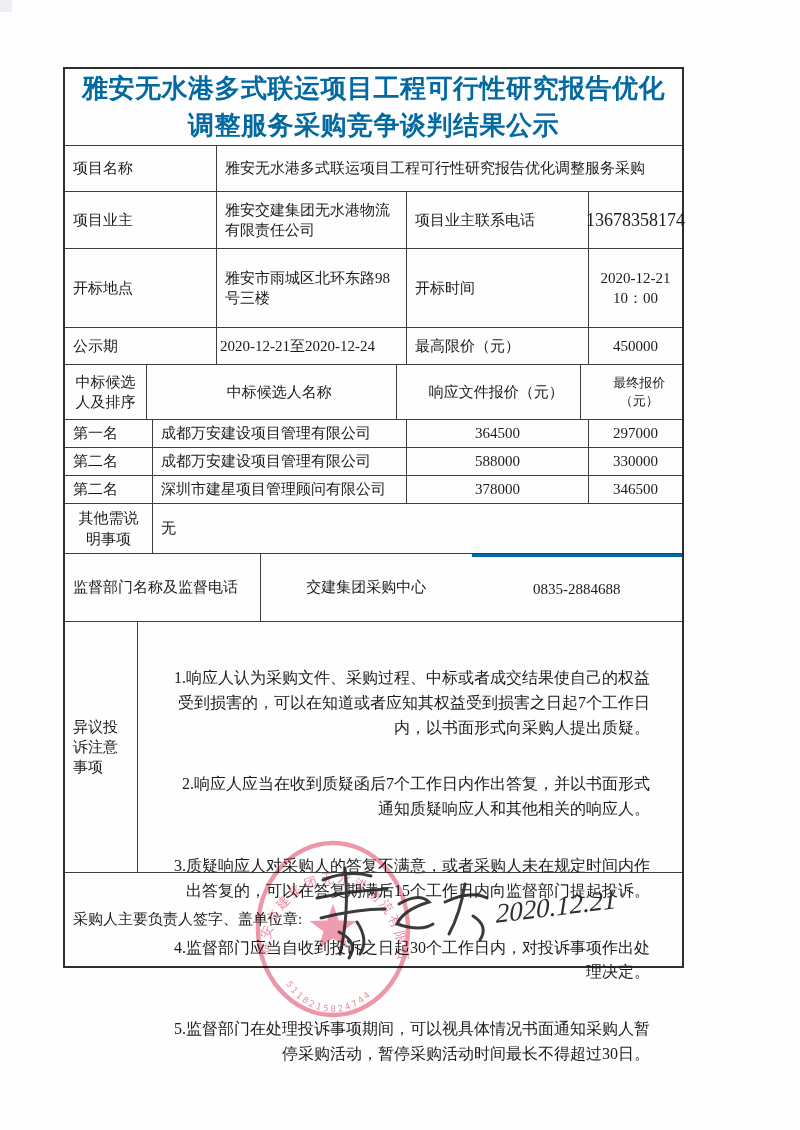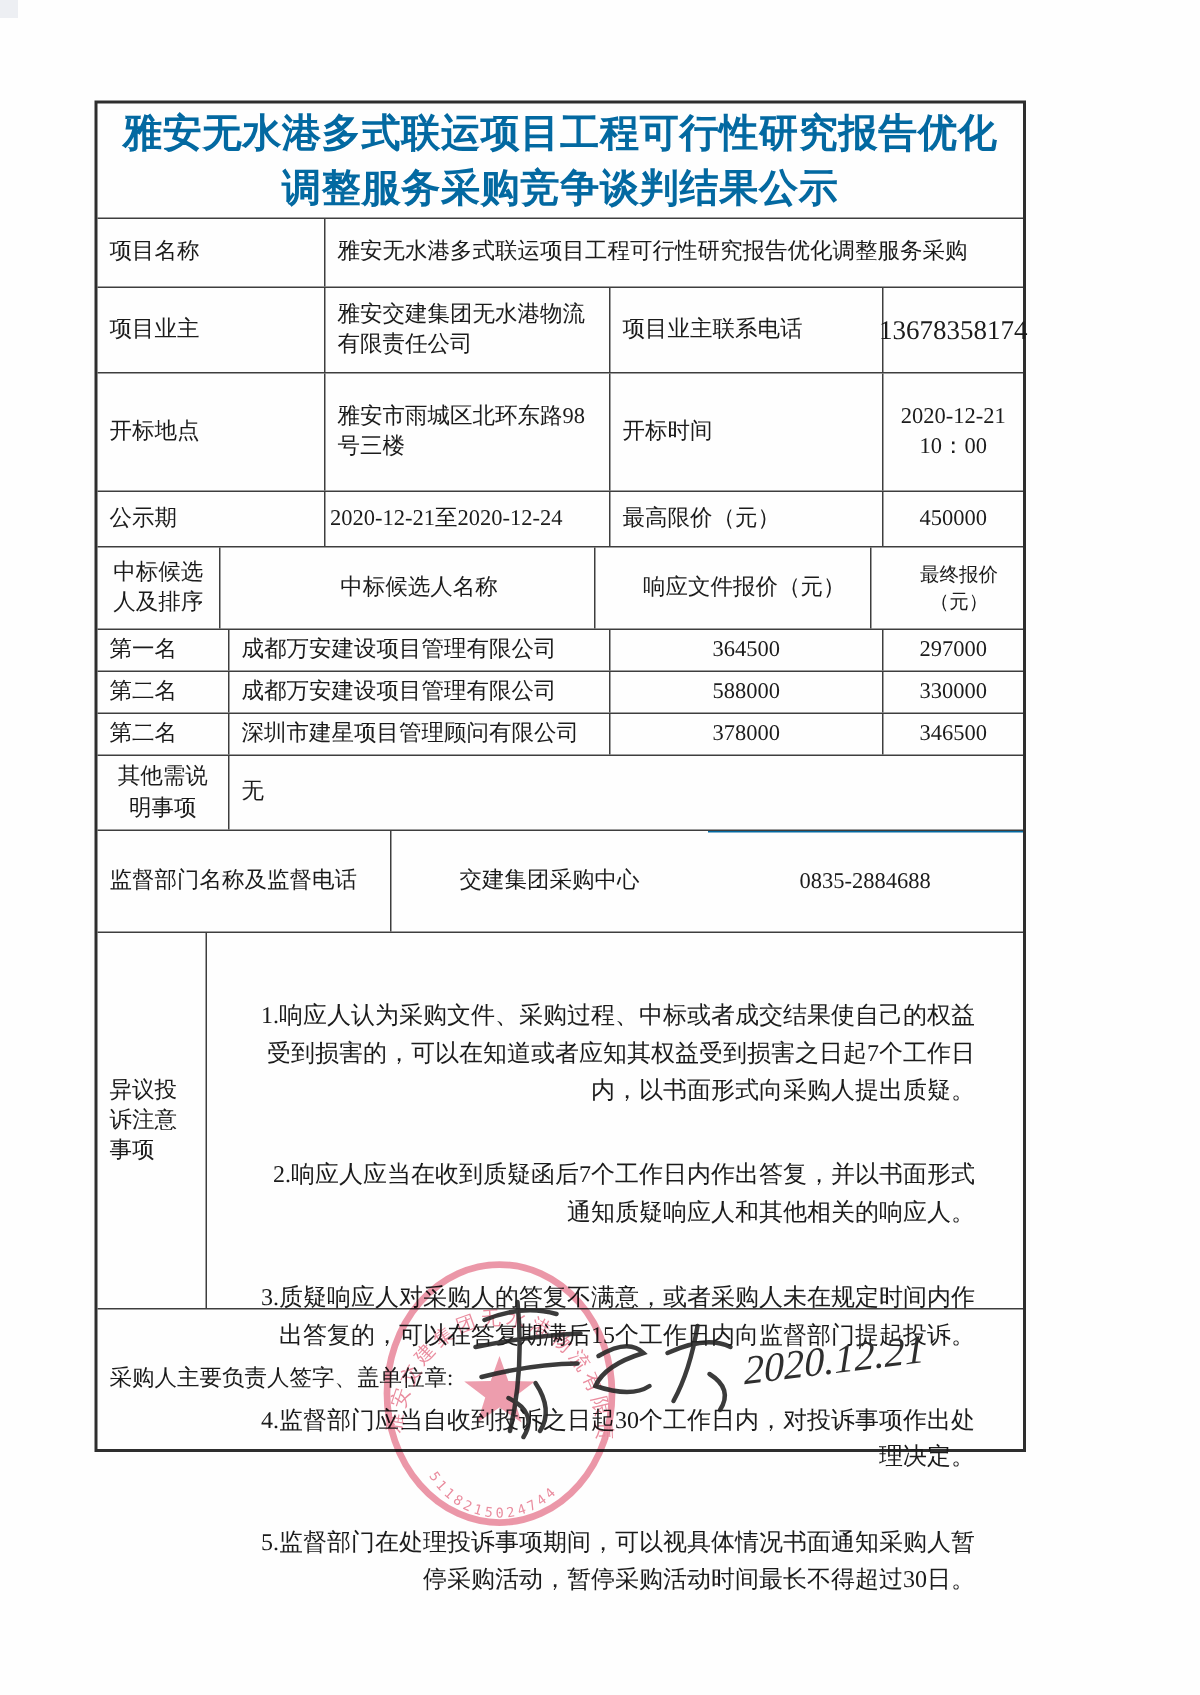--- a/index.html
+++ b/index.html
@@ -68,21 +68,21 @@
   .time-cell { flex-direction:column; justify-content:center; padding:2px 2px; }
   .time-cell span { display:block; text-align:center; }
   .fit-small { font-size:13px; padding:2px 2px; }
   .phone-cell { font-size:18px; }
 
   .sup-values { flex-direction:row; padding:0; align-items:stretch; }
   .sup-sub {
     flex:1 1 50%; display:flex; align-items:center; justify-content:center;
     box-sizing:border-box;
   }
-  .sup-sub + .sup-sub { border-top:1px solid #0369a1; }
+  .sup-sub + .sup-sub { border-top:3px solid #0369a1; }
 
   .complaint-body {
     flex-direction:column; align-items:flex-start; justify-content:flex-start;
     padding:28px 16px 8px 14px;
   }
   .complaint-body p {
     margin:16px; font-size:16px; line-height:1.55; text-align:right;
   }
   .sign-label { border-right:none; font-size:15px; }
 

